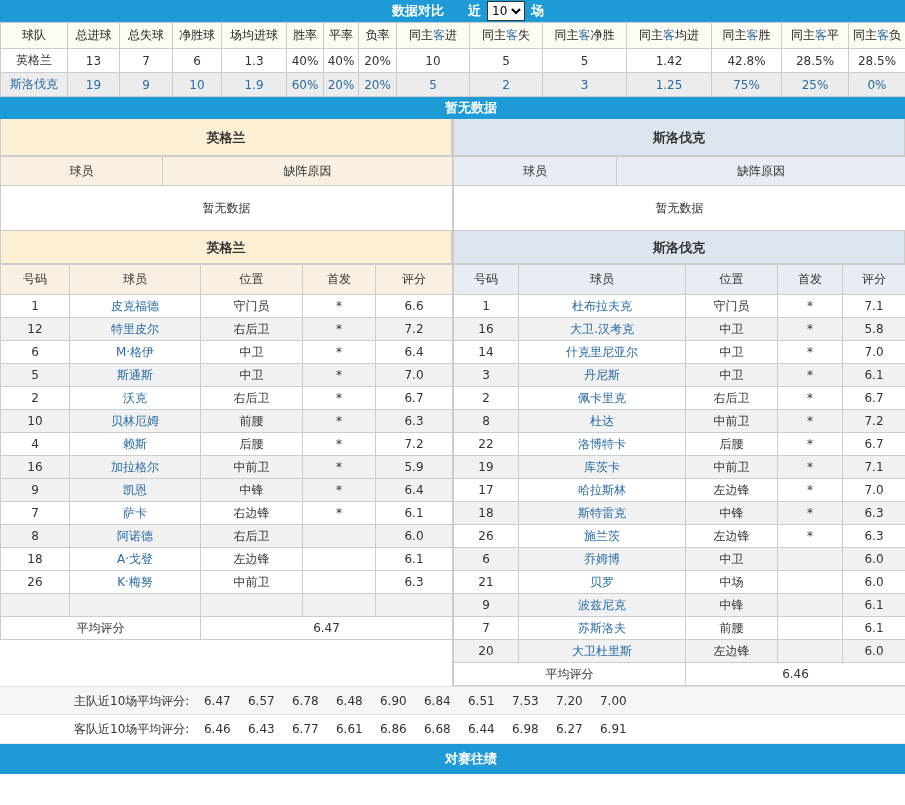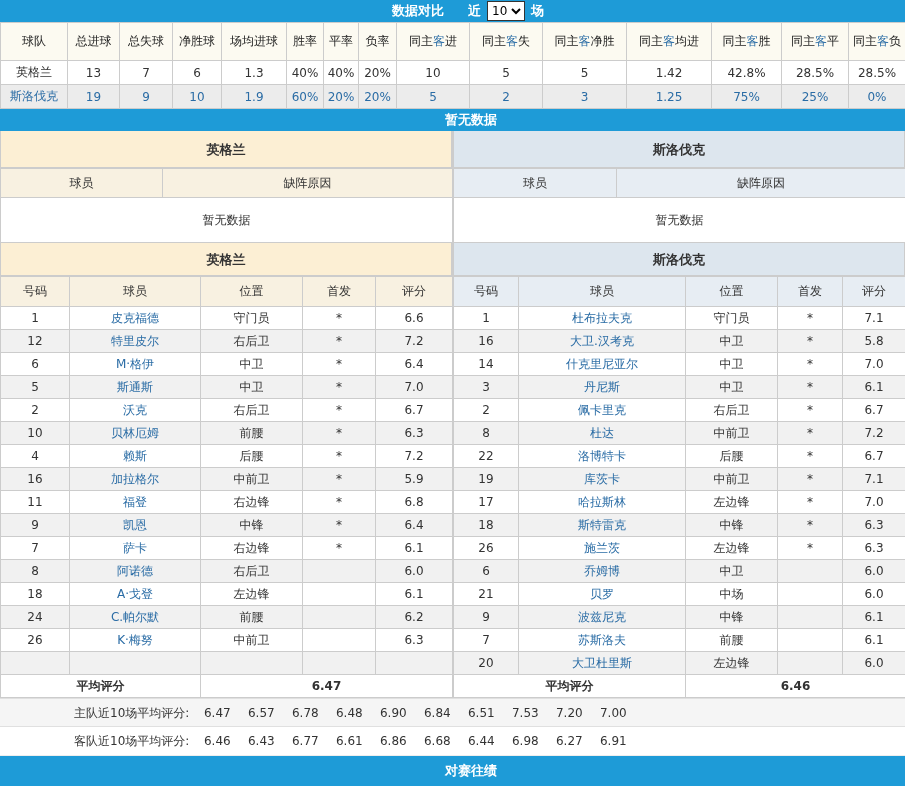--- a/index.html
+++ b/index.html
@@ -18,21 +18,21 @@
   .section-bar.tall{height:30px;line-height:30px;}
   .bar-title{font-weight:bold;}
   .bar-sub{font-weight:bold;margin-left:6px;margin-right:6px;}
   .bar-title{margin-right:18px;}
   .games-select{height:20px;font-size:12px;border:1px solid #333;background:#fff;color:#000;
        font-family:"DejaVu Sans","Liberation Sans",sans-serif;}
   table{border-collapse:collapse;table-layout:fixed;width:905px;}
   th,td{border:1px solid var(--border);text-align:center;font-weight:normal;
        white-space:nowrap;overflow:hidden;padding:0 2px;}
   
-  .cmp-table th{height:38px;background:#fcfaf1;color:#222;font-size:12px;}
+  .cmp-table th{height:26px;background:#fcfaf1;color:#222;font-size:12px;}
   .cmp-table td{height:24px;}
   .cmp-table .row-home td{background:#fff;color:#333;}
   .cmp-table .row-away td{background:var(--rowalt);color:var(--link);}
   .hl{color:var(--link);}
   
   .split{display:flex;width:905px;}
   .half{width:452px;}
   .half.right{width:453px;border-left:1px solid var(--border);}
   .half table{width:100%;}
   .team-band{height:37px;line-height:37px;text-align:center;font-weight:bold;font-size:13px;
@@ -44,21 +44,21 @@
   .eng .lineup-table th,.eng .ratings-table th{background:var(--cream-head);}
   .svk .lineup-table th,.svk .ratings-table th{background:var(--slate-head);}
   .lineup-table td{height:45px;background:#fff;}
   .caption{height:22px;line-height:21px;text-align:center;color:#333;background:#fff;
        border-top:1px solid #ddd;border-bottom:1px solid #ddd;}
   .ratings .team-band{height:33px;line-height:33px;}
   .ratings-table th{height:30px;font-size:12px;}
   .ratings-table td{height:23px;}
   .ratings-table tr.stripe td{background:var(--stripe);}
   .ratings-table td.name{color:var(--link);cursor:pointer;}
-  .ratings-table tfoot td{height:23px;background:#fff;font-weight:bold;}
+  .ratings-table tfoot td{height:23px;background:#fff;}
   
   .avg-line{height:29px;line-height:29px;padding-left:74px;white-space:nowrap;}
   .avg-line.home{background:#f5f5f5;border-top:1px solid #e0e0e0;border-bottom:1px solid #e0e0e0;}
   .avg-line.away{background:#fff;border-bottom:1px solid #eee;}
   .avg-label{margin-right:6px;}
   .avg-val{display:inline-block;width:44px;text-align:center;}
 </style>
 </head>
 <body>
 
@@ -266,27 +266,20 @@
               <td>*</td>
               <td>7.2</td>
             </tr>
             <tr class="stripe">
               <td>16</td>
               <td class="name">加拉格尔</td>
               <td>中前卫</td>
               <td>*</td>
               <td>5.9</td>
             </tr>
-            <tr>
-              <td>11</td>
-              <td class="name">福登</td>
-              <td>右边锋</td>
-              <td>*</td>
-              <td>6.8</td>
-            </tr>
             <tr class="stripe">
               <td>9</td>
               <td class="name">凯恩</td>
               <td>中锋</td>
               <td>*</td>
               <td>6.4</td>
             </tr>
             <tr>
               <td>7</td>
               <td class="name">萨卡</td>
@@ -300,27 +293,20 @@
               <td>右后卫</td>
               <td></td>
               <td>6.0</td>
             </tr>
             <tr>
               <td>18</td>
               <td class="name">A·戈登</td>
               <td>左边锋</td>
               <td></td>
               <td>6.1</td>
-            </tr>
-            <tr class="stripe">
-              <td>24</td>
-              <td class="name">C.帕尔默</td>
-              <td>前腰</td>
-              <td></td>
-              <td>6.2</td>
             </tr>
             <tr>
               <td>26</td>
               <td class="name">K·梅努</td>
               <td>中前卫</td>
               <td></td>
               <td>6.3</td>
             </tr>
             <tr class="stripe">
               <td>&nbsp;</td>

